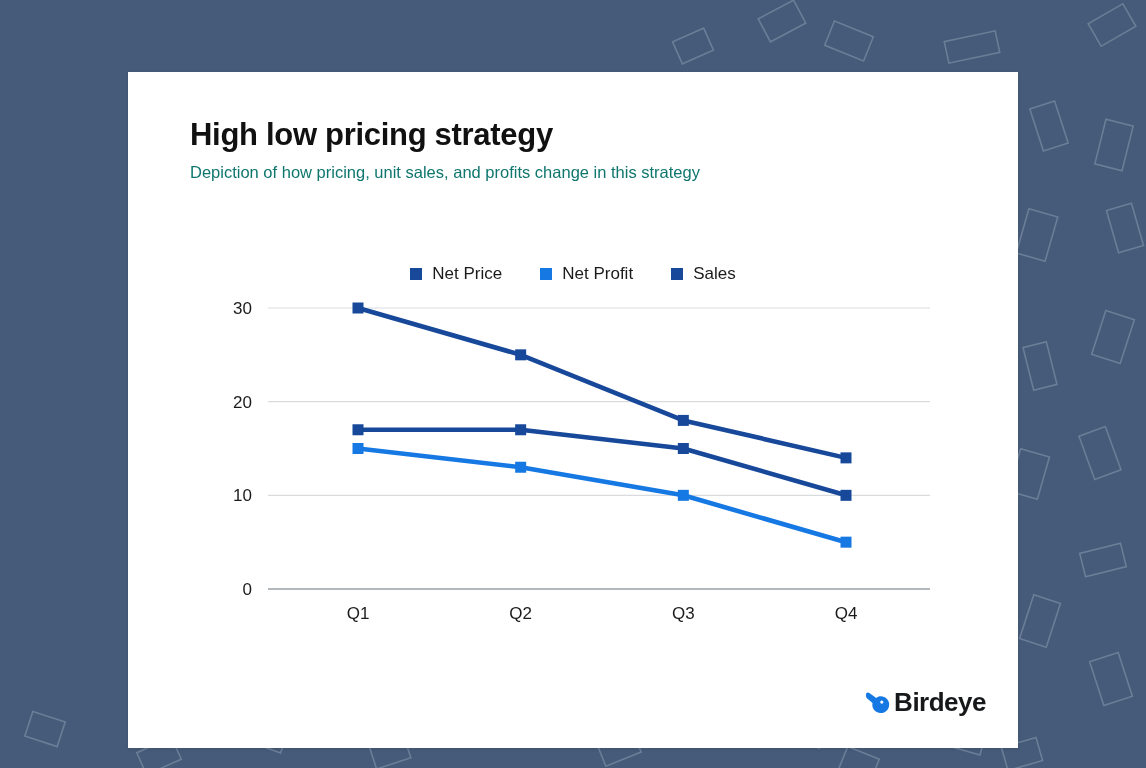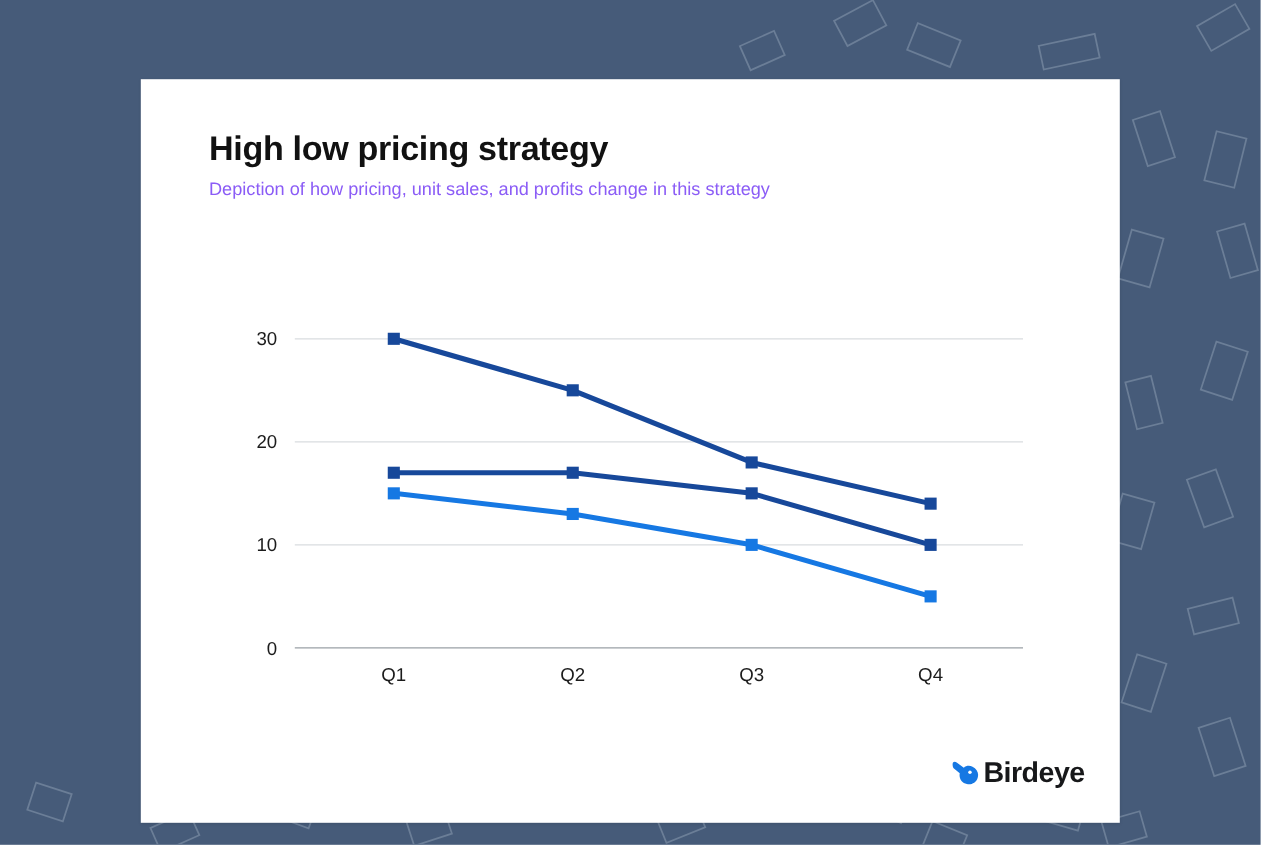--- a/index.html
+++ b/index.html
@@ -46,21 +46,21 @@
     font-size: 31px;
     font-weight: bold;
     color: #111111;
     letter-spacing: -0.3px;
     margin: 0 0 10px 0;
     line-height: 1.1;
   }
   .chart-subtitle {
     font-size: 16.5px;
     font-weight: normal;
-    color: #8b5cf6;
+    color: #0f766e;
     margin: 0;
     line-height: 1.3;
   }
 
   
   .legend {
     position: absolute;
     left: 0;
     right: 0;
     top: 192px;
@@ -156,20 +156,34 @@
     <rect x="842" y="752" width="34" height="24" fill="none" stroke="#6b7e97" stroke-width="1.6" transform="rotate(22 859 764)"></rect>
   </svg>
 
 <div id="card">
 
   <div class="card-header">
     <h1 class="chart-title">High low pricing strategy</h1>
     <p class="chart-subtitle">Depiction of how pricing, unit sales, and profits change in this strategy</p>
   </div>
 
+  <div class="legend">
+    <div class="legend-item">
+      <span class="legend-swatch" style="background: rgb(23, 72, 154);"></span>
+      <span class="legend-label">Net Price</span>
+    </div>
+    <div class="legend-item">
+      <span class="legend-swatch" style="background: rgb(22, 120, 227);"></span>
+      <span class="legend-label">Net Profit</span>
+    </div>
+    <div class="legend-item">
+      <span class="legend-swatch" style="background: rgb(23, 72, 154);"></span>
+      <span class="legend-label">Sales</span>
+    </div>
+  </div>
 
   <div class="plot-wrap">
     <svg id="plot-svg" width="890" height="620" viewBox="0 0 890 620">
         <line x1="140" y1="517" x2="802" y2="517" stroke="#9aa0a6" stroke-width="1.3"></line>
         <text x="124" y="523" class="tick-label y-tick-label">0</text>
         <line x1="140" y1="423.33333333333337" x2="802" y2="423.33333333333337" stroke="#d9dcdf" stroke-width="1.2"></line>
         <text x="124" y="429.33333333333337" class="tick-label y-tick-label">10</text>
         <line x1="140" y1="329.6666666666667" x2="802" y2="329.6666666666667" stroke="#d9dcdf" stroke-width="1.2"></line>
         <text x="124" y="335.6666666666667" class="tick-label y-tick-label">20</text>
         <line x1="140" y1="236" x2="802" y2="236" stroke="#d9dcdf" stroke-width="1.2"></line>

